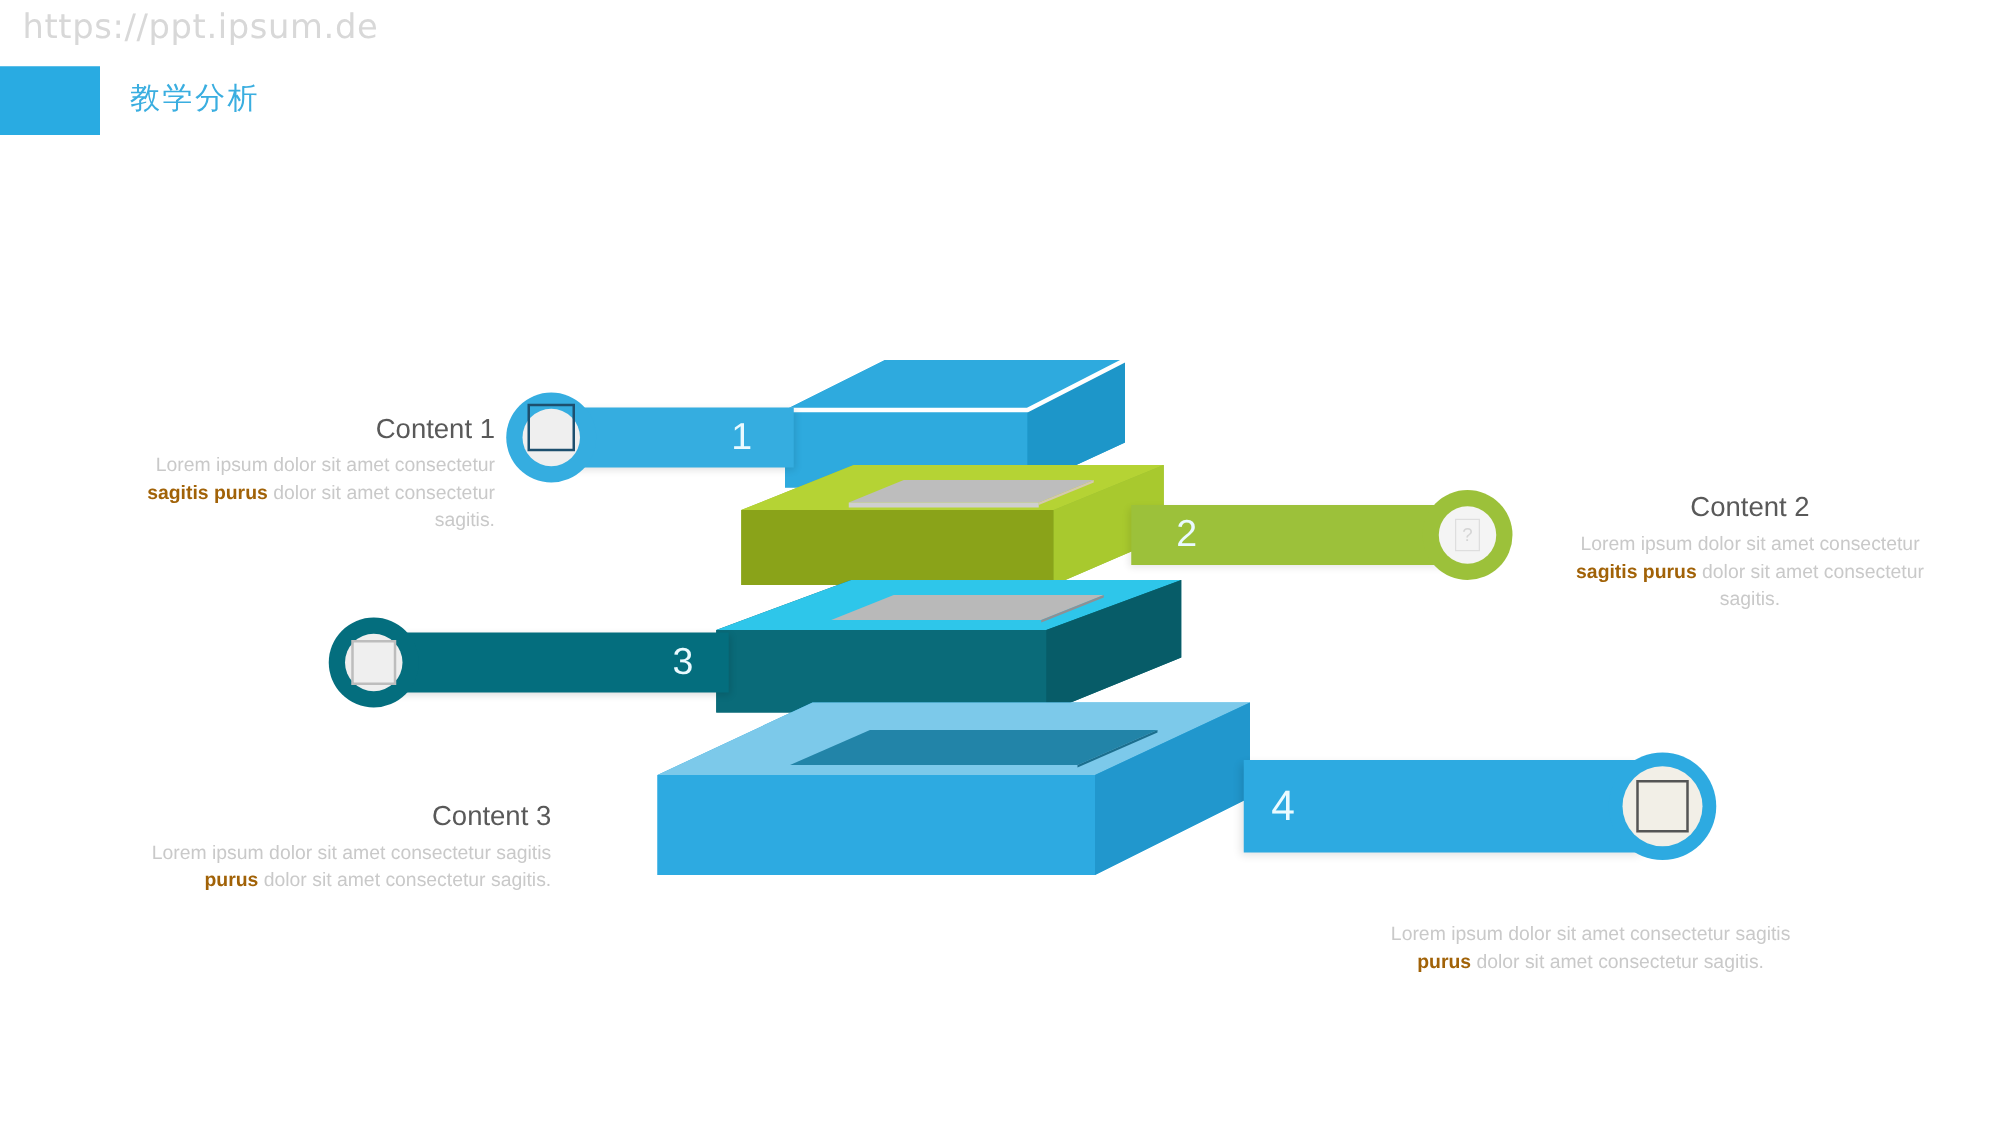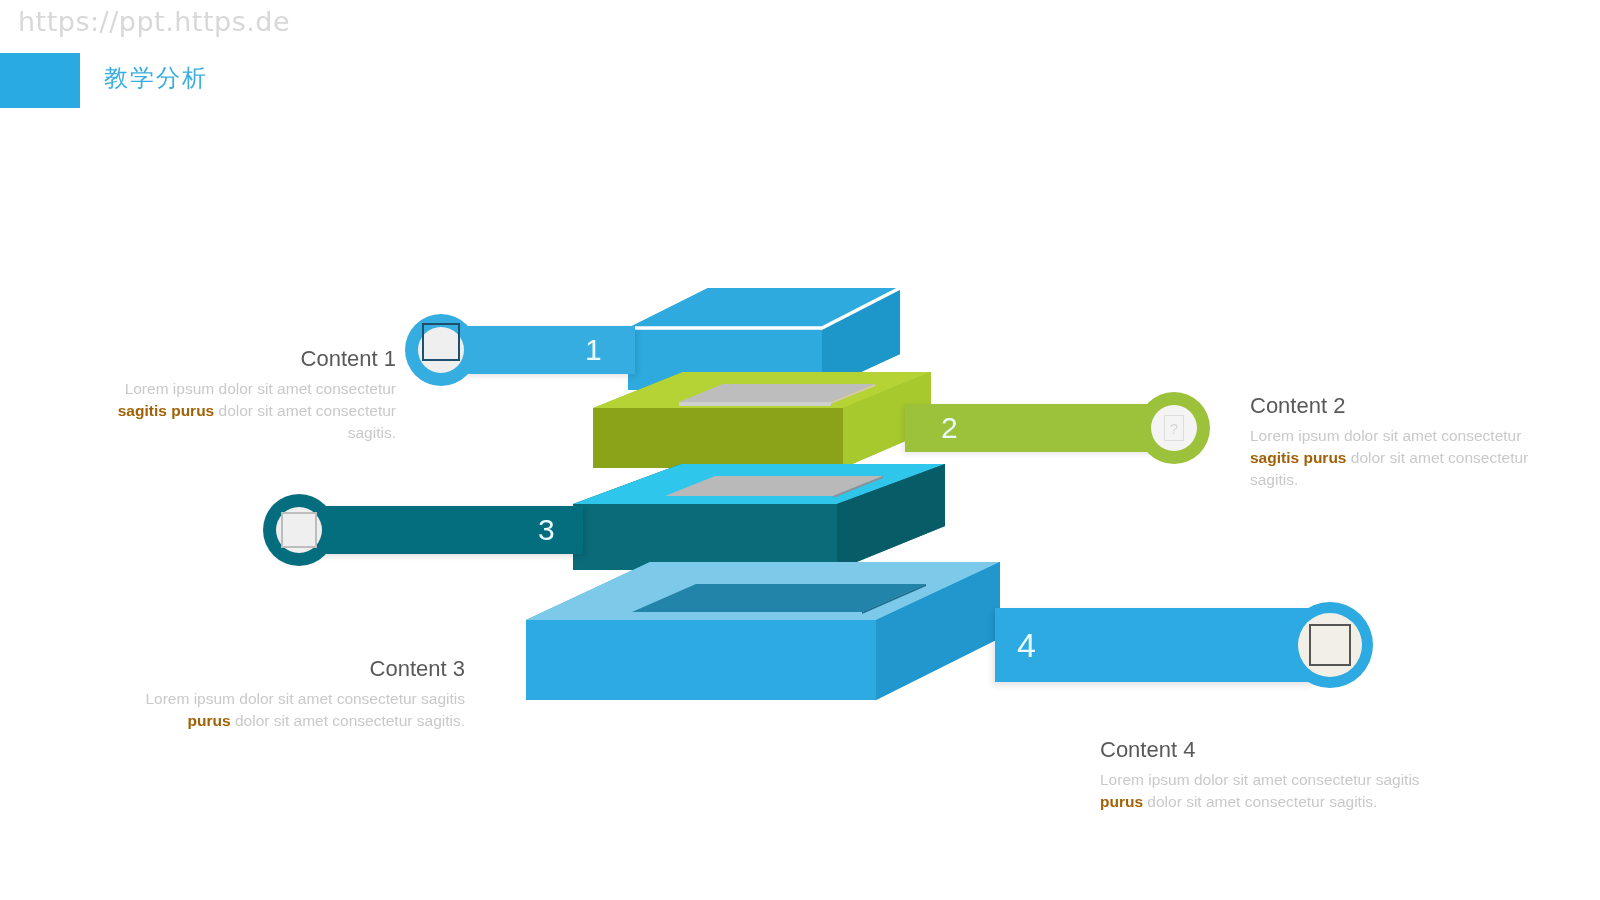--- a/index.html
+++ b/index.html
@@ -32,26 +32,26 @@
   
   .tblock{position:absolute;}
   .tblock .head{
     font-size:22px;color:#595959;font-weight:400;
     margin:0 0 6px 0;line-height:26px;
   }
   .tblock .body{
     font-size:15.5px;line-height:22px;color:#c9c9c9;font-weight:400;
   }
   .tblock .body b{color:#a16207;font-weight:700;}
-  .align-right{text-align:right;margin-top:16px;}
-  .align-left{text-align:left;}
+  .align-right{text-align:right;}
+  .align-left{text-align:center;}
 
   #text-1{left:96px;top:330px;width:300px;}
   #text-2{left:1250px;top:393px;width:300px;}
-  #text-3{left:120px;top:640px;width:345px;}
+  #text-3{left:96px;top:640px;width:345px;}
   #text-4{left:1100px;top:737px;width:345px;}
 
   
   .bar{position:absolute;height:48px;}
   .bar .stem{position:absolute;top:0;height:48px;}
   .bar .num{
     position:absolute;top:0;height:48px;line-height:48px;
     font-size:30px;color:#eafaff;font-weight:400;
   }
   .knob{
@@ -116,21 +116,21 @@
   #box-1{left:600px;top:286px;}
   #box-2{left:575px;top:372px;}
   #box-3{left:553px;top:462px;}
   #box-4{left:500px;top:560px;}
 </style>
 </head>
 <body>
 
 <div class="stage">
 
-  <div class="watermark">https://ppt.https.de</div>
+  <div class="watermark">https://ppt.ipsum.de</div>
   <div class="title-chip"></div>
   <div class="title-text">教学分析</div>
 
   <div class="box" id="box-1">
     <svg width="320" height="110" viewBox="0 0 320 110">
       <polygon points="28,42 108,2 300,2 300,14 300,68 222,104 28,104" fill="#1f9ed3"></polygon>
       <polygon points="28,42 108,2 300,2 222,42" fill="#2eaade"></polygon>
       <polygon points="28,42 222,42 222,104 28,104" fill="#2eaade"></polygon>
       <polygon points="222,42 300,2 300,68 222,104" fill="#1d96c9"></polygon>
       <polyline points="28,42 222,42 300,2" fill="none" stroke="#ffffff" stroke-width="3.5"></polyline>
@@ -230,19 +230,18 @@
   </div>
 
   <div class="tblock align-right" id="text-3">
     <div class="head">Content 3</div>
     <div class="body">
       <span>Lorem ipsum dolor sit amet consectetur sagitis </span><b>purus</b><span> dolor sit amet consectetur sagitis.</span>
     </div>
   </div>
 
   <div class="tblock align-left" id="text-4">
-    <div class="head">Content 4</div>
     <div class="body">
       <span>Lorem ipsum dolor sit amet consectetur sagitis </span><b>purus</b><span> dolor sit amet consectetur sagitis.</span>
     </div>
   </div>
 
 </div>
 
 </body></html>

